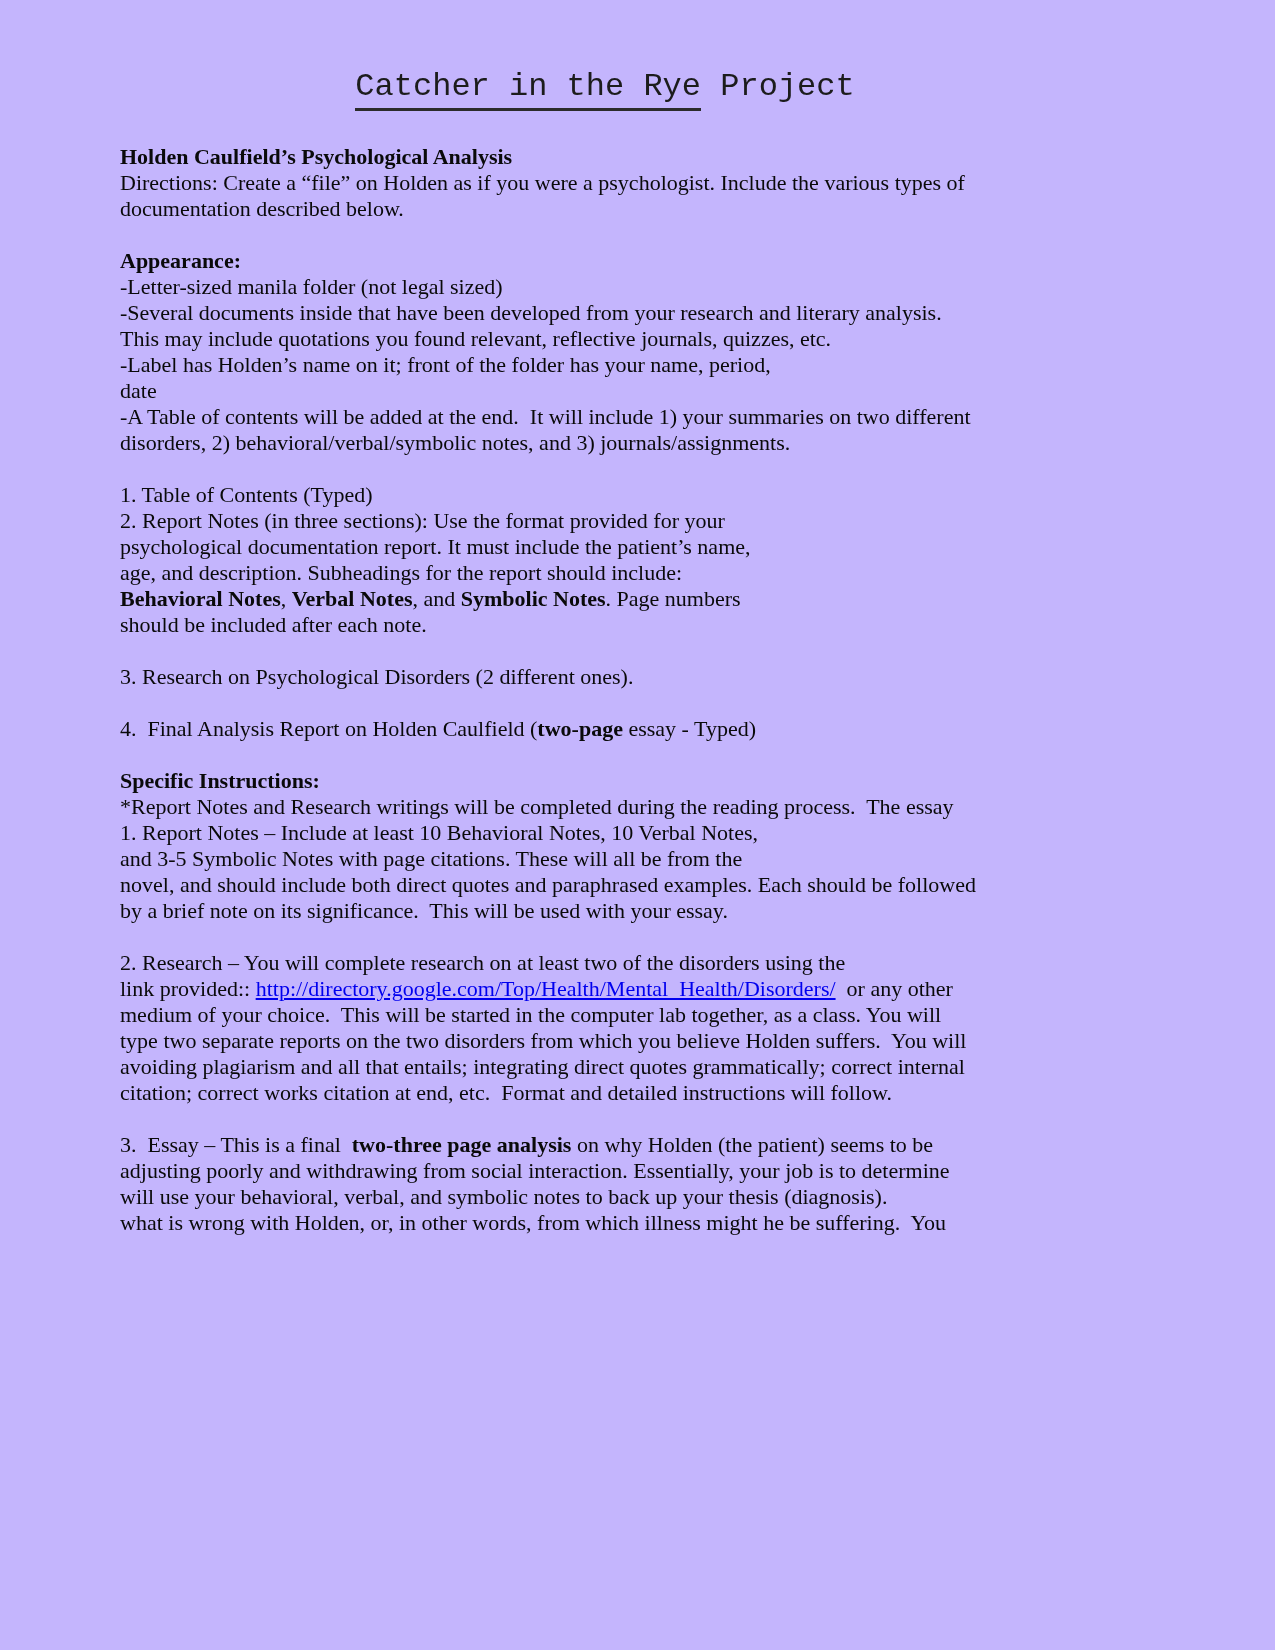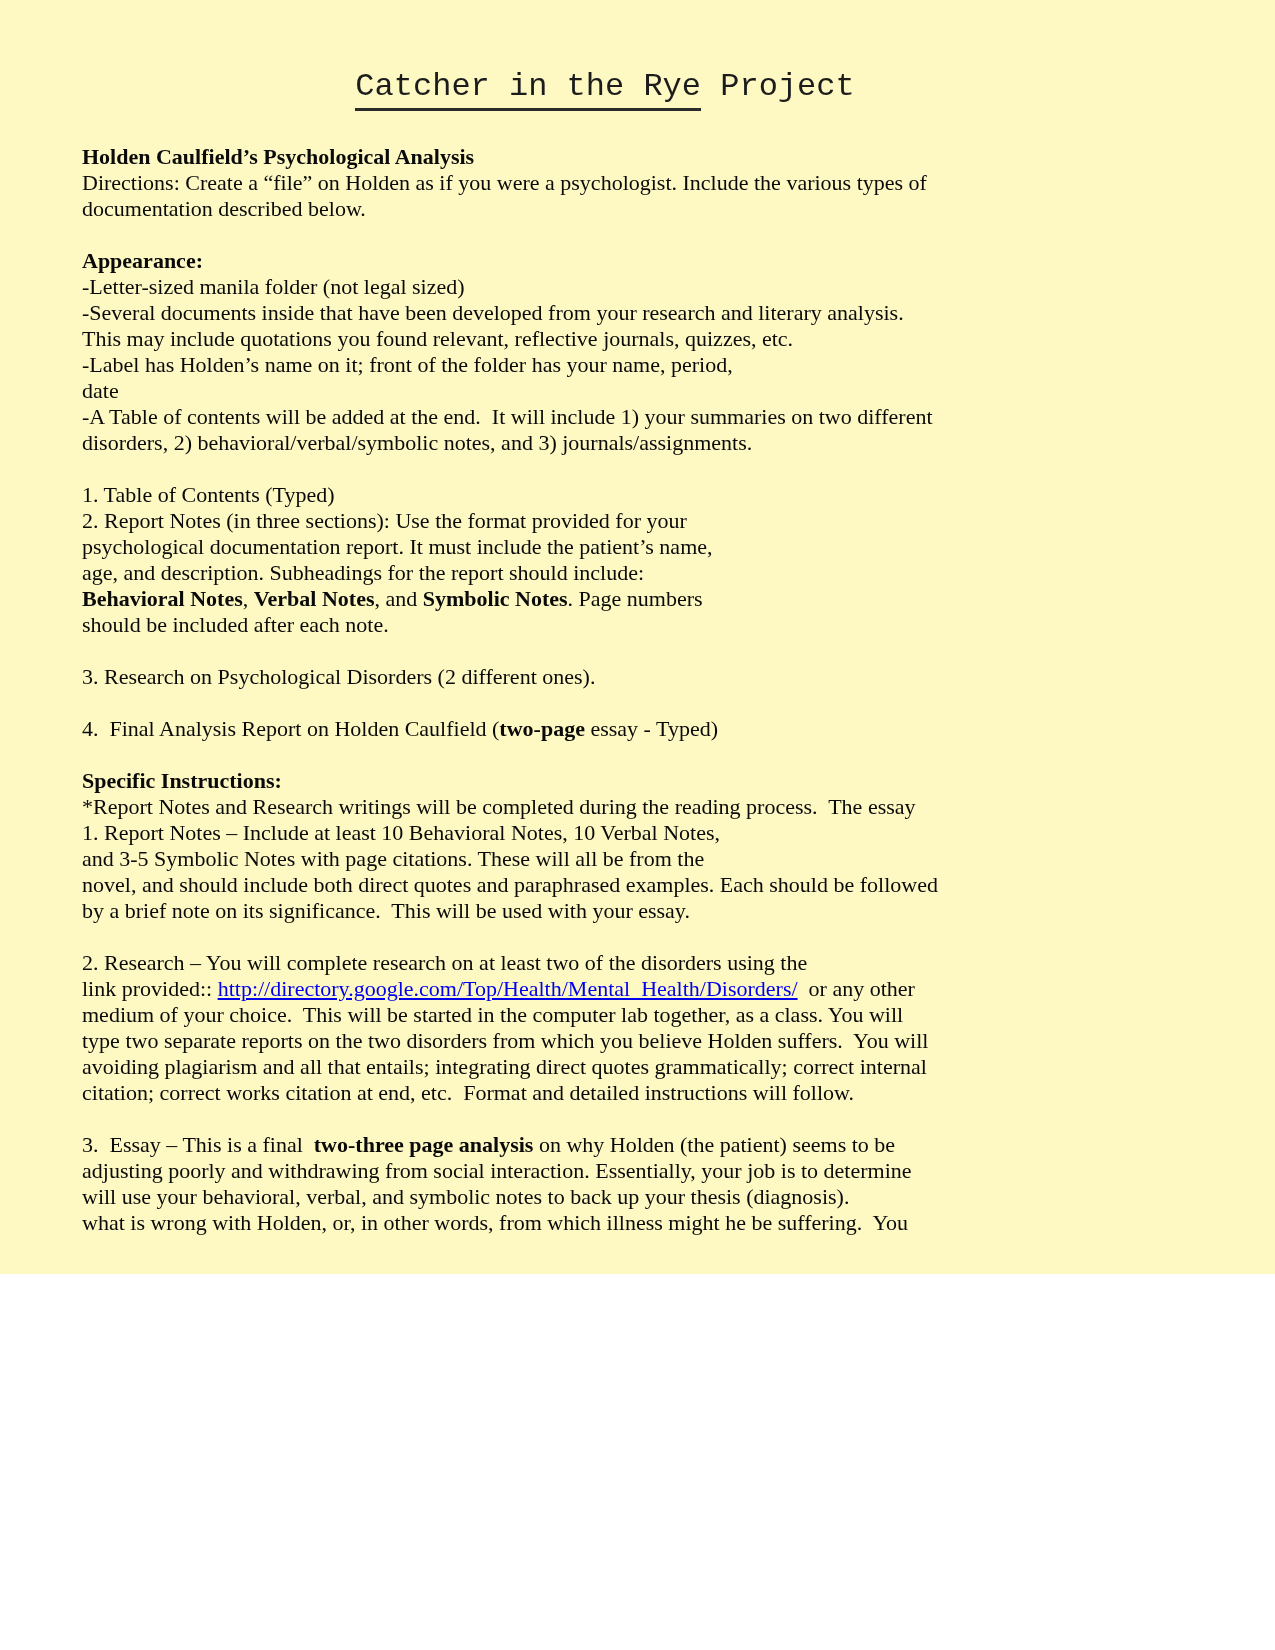--- a/index.html
+++ b/index.html
@@ -3,22 +3,22 @@
 <meta charset="utf-8">
 <style>
   html, body {
     margin: 0;
     padding: 0;
     background: #ffffff;
   }
   .page {
     position: relative;
     width: 1275px;
-    height: 1274px;
-    background: #fef9c3;
+    height: 1650px;
+    background: #c4b5fd;
     color: #0a0a0a;
     font-family: "Liberation Serif", serif;
     font-size: 22px;
     overflow: hidden;
     box-sizing: border-box;
     padding-top: 66px;
   }
   .title-row {
     text-align: center;
     padding-right: 65px;
@@ -27,21 +27,21 @@
     line-height: 42px;
     white-space: pre;
     margin-bottom: 36px;
     color: #1c1c1c;
   }
   .title-underlined {
     border-bottom: 3px solid #2b2b2b;
     padding-bottom: 3px;
   }
   .content {
-    padding-left: 82px;
+    padding-left: 120px;
     padding-right: 40px;
   }
   .line {
     line-height: 26px;
     height: 26px;
     white-space: pre;
   }
   .gap {
     height: 26px;
   }

